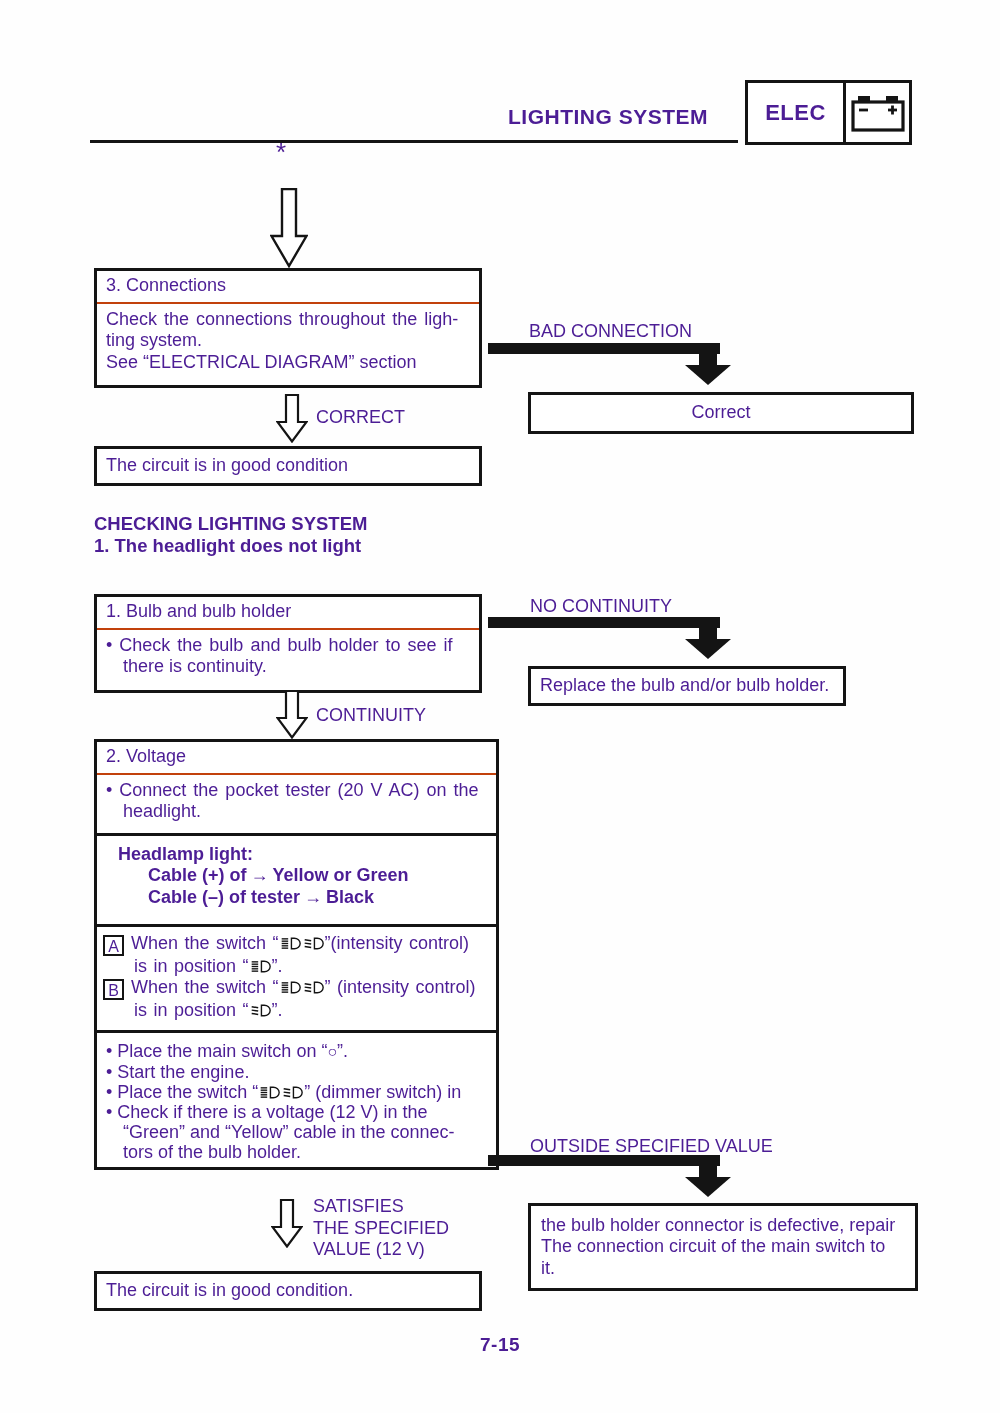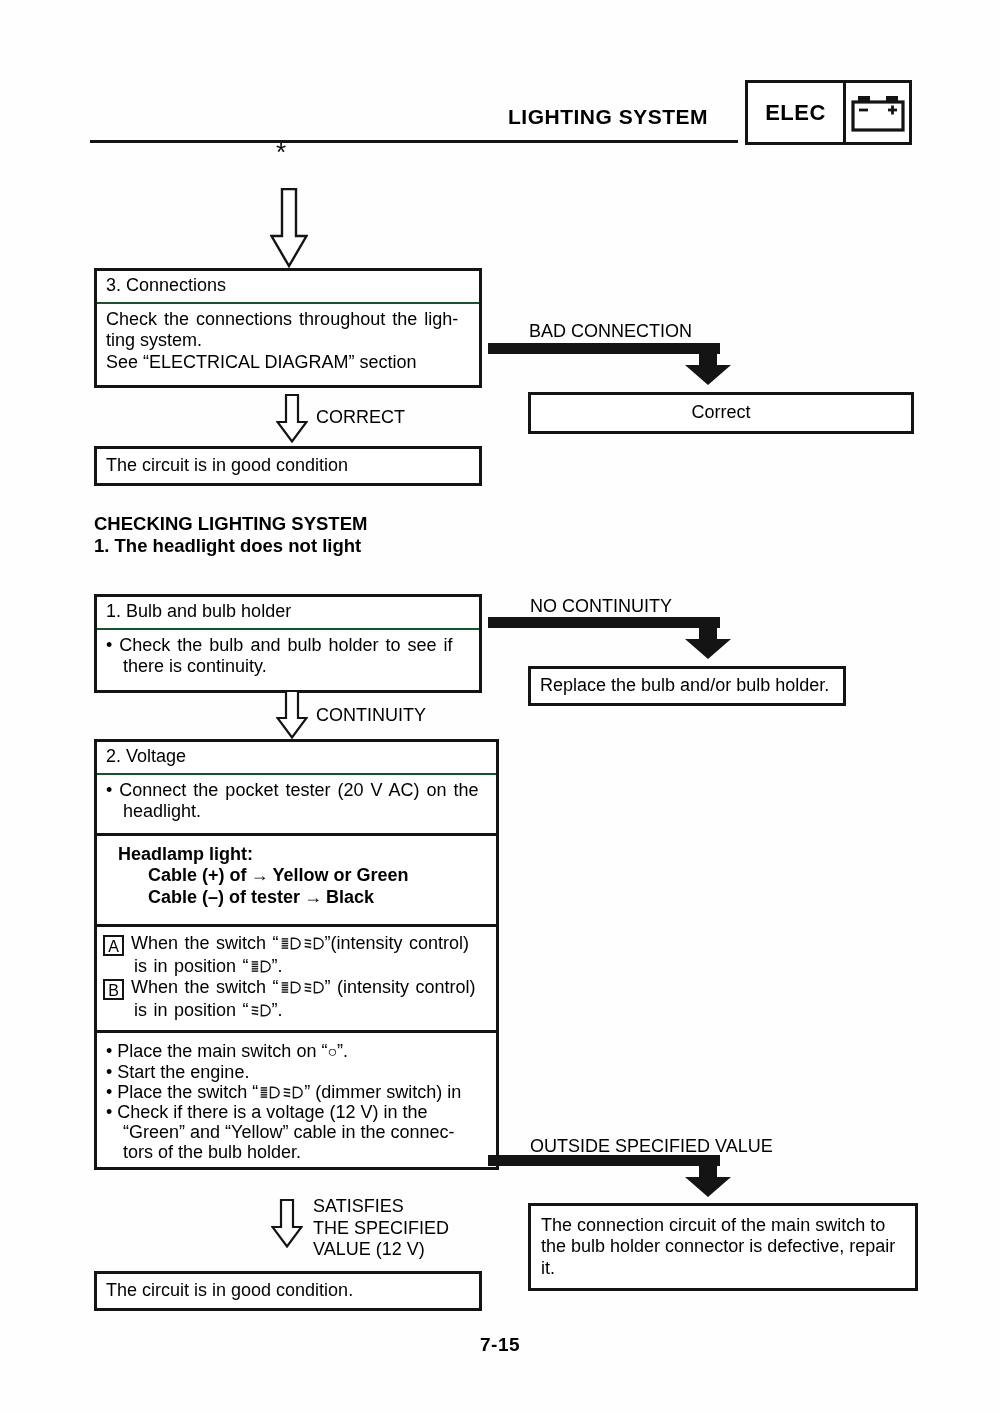--- a/index.html
+++ b/index.html
@@ -1,40 +1,40 @@
 <!DOCTYPE html>
 <html><head>
 <meta charset="utf-8">
 <style>
   * { margin:0; padding:0; box-sizing:border-box; }
   html,body { background:#ffffff; }
   .page {
     position:relative; width:1000px; height:1413px; margin:0 auto;
-    background:#fefefe; color:#000000;
+    background:#fefefe; color:#4c1d95;
     font-family:"Liberation Sans", sans-serif; font-size:18px; line-height:21.5px;
     overflow:hidden;
   }
   .abs { position:absolute; }
 
   
   .page-title { left:90px; top:106px; width:618px; text-align:right;
     font-size:21px; font-weight:bold; letter-spacing:.5px; }
   .title-rule { left:90px; top:140px; width:648px; height:3px; background:#141414; }
   .elec-box { left:745px; top:80px; width:167px; height:65px; border:3px solid #141414;
     display:flex; align-items:stretch; background:#fff; }
   .elec-label { flex:1; display:flex; align-items:center; justify-content:center;
     font-size:22px; font-weight:bold; letter-spacing:.5px; }
   .elec-icon-cell { width:66px; border-left:3px solid #141414;
     display:flex; align-items:center; justify-content:center; }
 
   .asterisk { left:276px; top:142px; font-size:26px; }
 
   
   .fbox { border:3px solid #141414; background:#fff; }
-  .fbox .hd { border-bottom:2px solid #14532d; padding:4px 9px 5px; }
+  .fbox .hd { border-bottom:2px solid #c2410c; padding:4px 9px 5px; }
   .fbox .bd { padding:5px 9px 12px; }
   .rbox { border:3px solid #141414; background:#fff; display:flex; align-items:center; }
   .rbox.center { justify-content:center; }
   .rbox .tx { padding:4px 9px; }
   .lbl { font-size:18px; white-space:nowrap; }
   .just { word-spacing:2px; }
   .ind { padding-left:17px; }
 
   
   .connections-box { left:94px; top:268px; width:388px; }
@@ -235,22 +235,22 @@
       <div class="ind">tors of the bulb holder.</div>
     </div>
   </div>
 
   <div class="abs lbl outside-label">OUTSIDE SPECIFIED VALUE</div>
   <svg class="abs flow thick3" width="246" height="44">
       <use href="#sym-thick-arrow"></use>
     </svg>
   <div class="abs rbox defect-box">
     <div class="tx">
+      <div>the bulb holder connector is defective, repair</div>
       <div>The connection circuit of the main switch to</div>
-      <div>the bulb holder connector is defective, repair</div>
       <div>it.</div>
     </div>
   </div>
 
   <svg class="abs flow sat-arrow" width="32" height="49">
       <use href="#sym-small-arrow"></use>
     </svg>
   <div class="abs lbl sat-label">
     <div>SATISFIES</div>
     <div>THE SPECIFIED</div>

